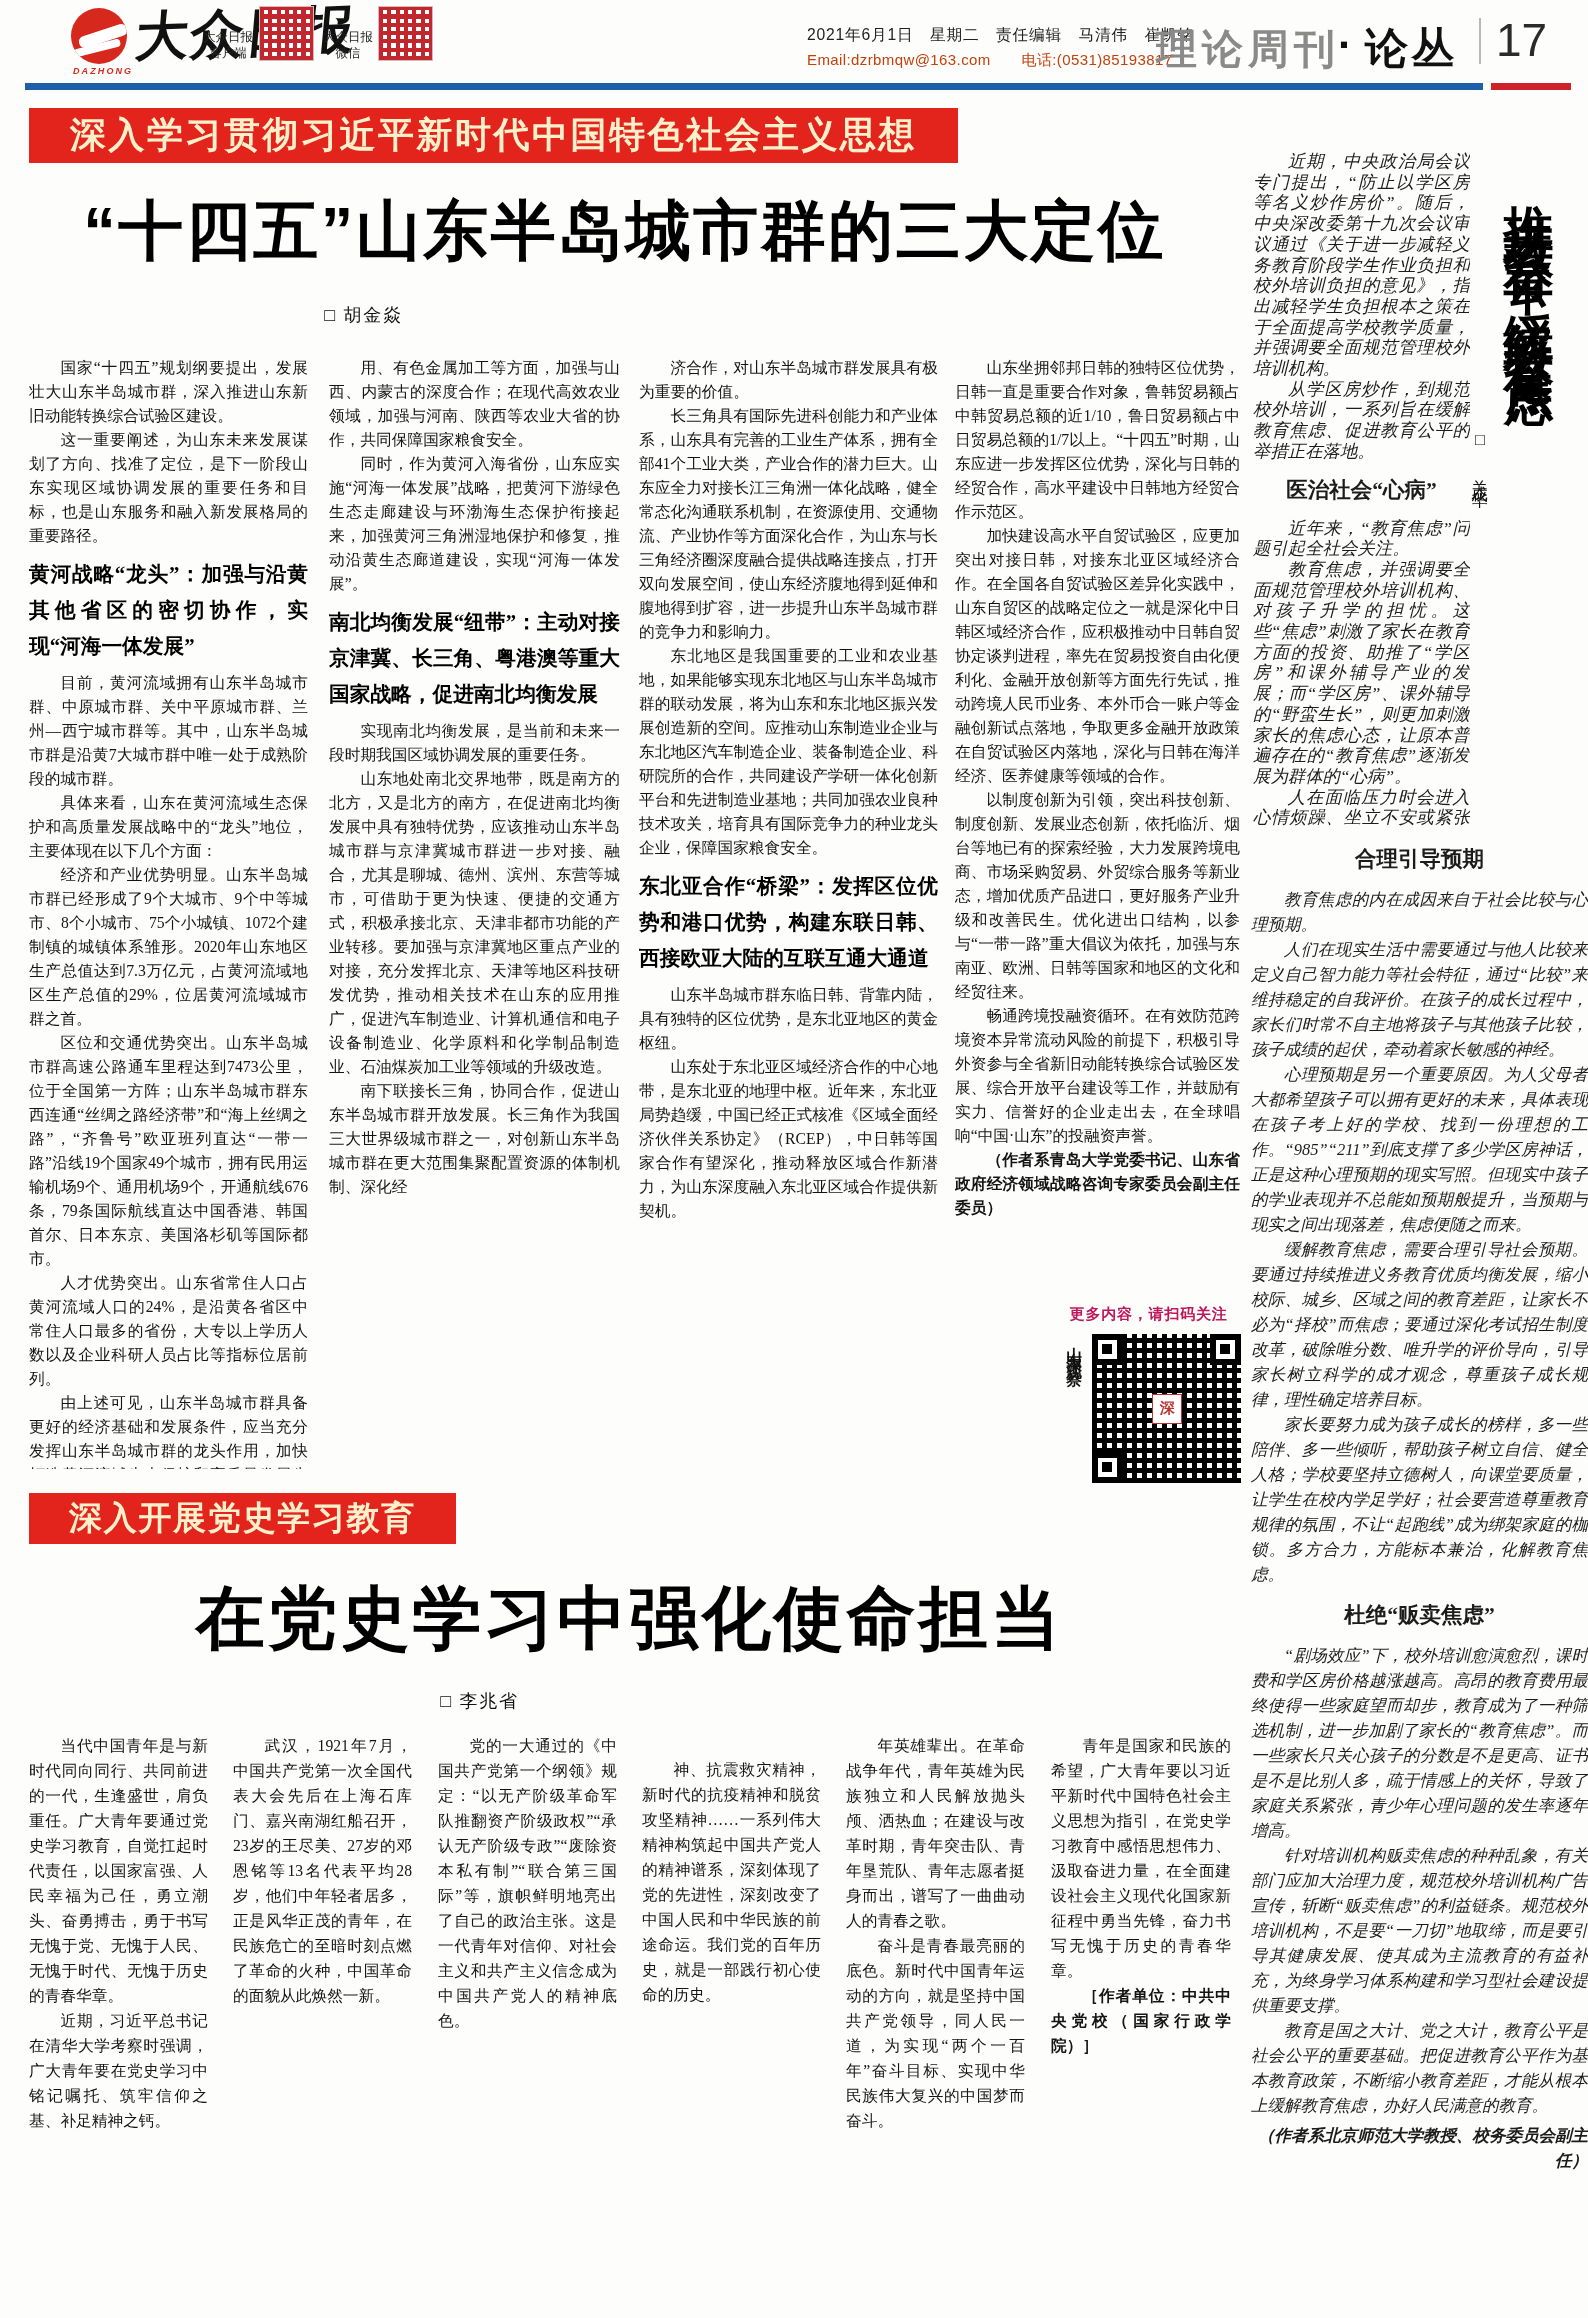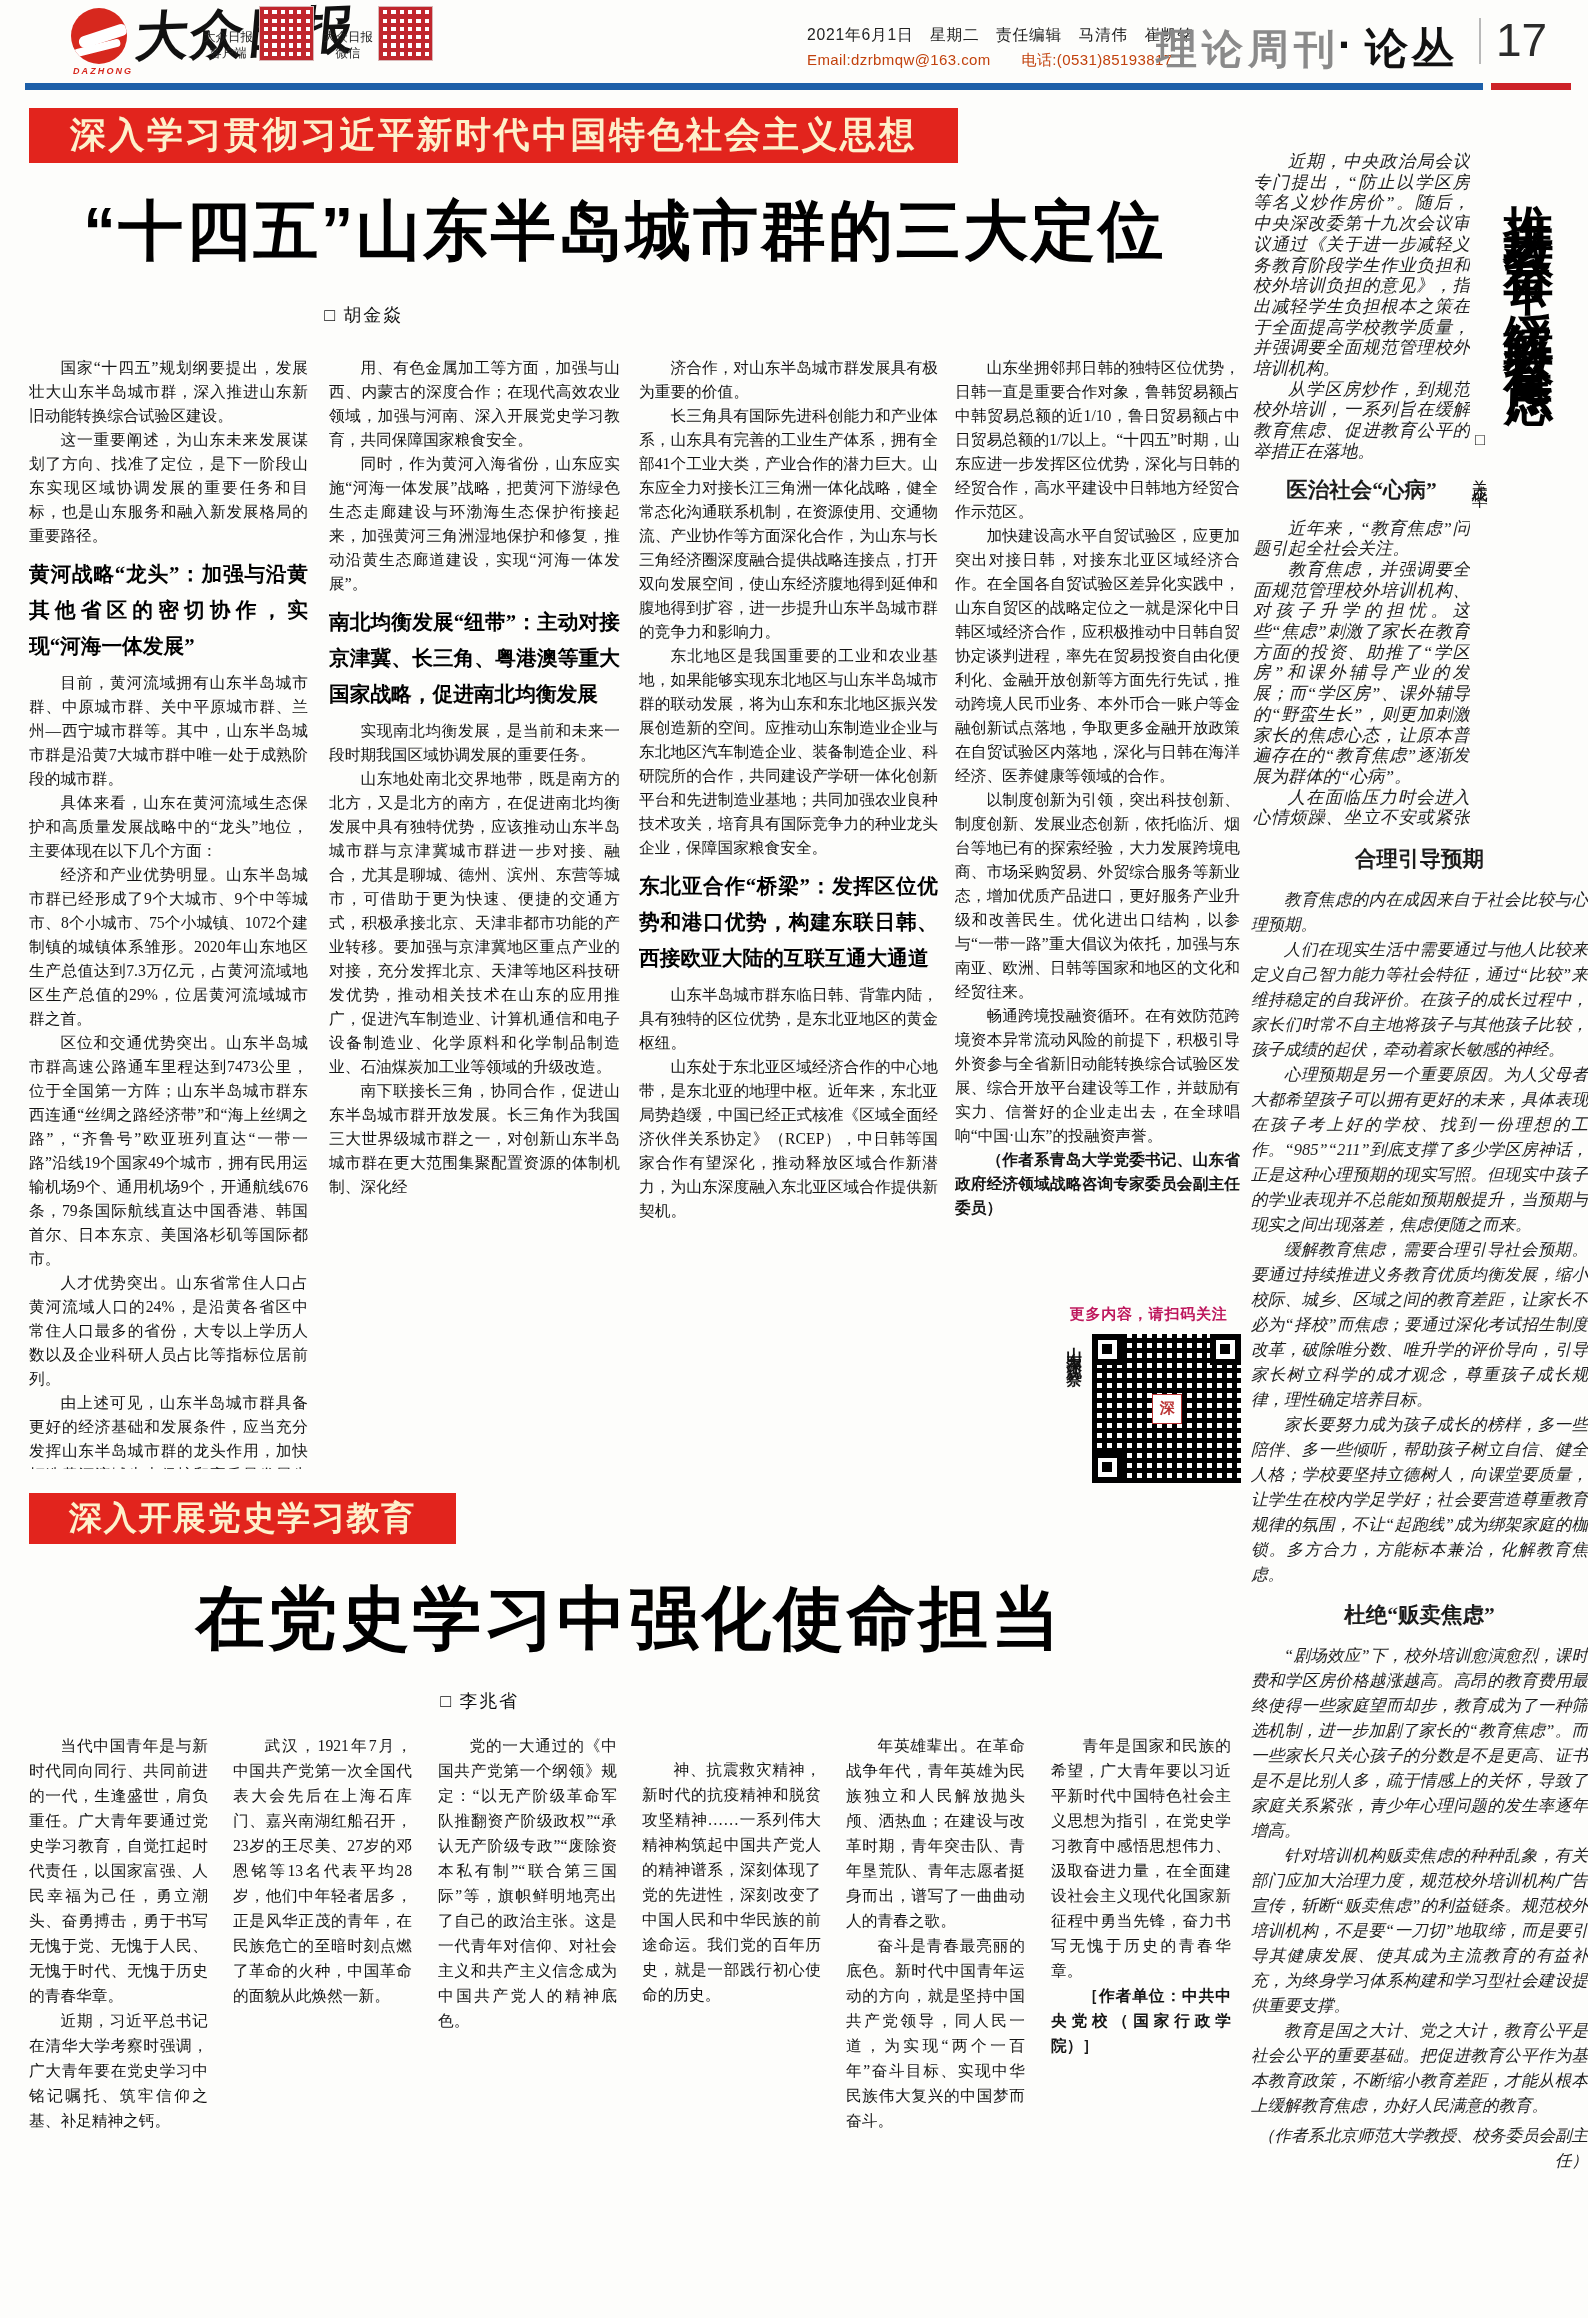--- a/index.html
+++ b/index.html
@@ -41,21 +41,21 @@
   .news .para{margin:0;text-indent:2em;}
   .news .subhead{font-weight:900;font-size:20.7px;line-height:36px;margin:8.3px 0 6.6px 0;color:#000;
         font-family:"Liberation Serif",serif;text-indent:0;}
   .news .attr{margin:0;text-indent:2em;font-weight:bold;}
   .news2{font-size:15.7px;line-height:25px;}
   
   .kai{font-family:"Liberation Serif",serif;font-style:italic;color:#1c1c1c;}
   .kai .para{margin:0;text-indent:2em;}
   .kai .subhead{font-style:normal;font-weight:900;font-size:21.5px;line-height:46px;text-align:center;
         text-indent:0;margin:5px 0;}
-  .kai .attr{margin:5px 0 12px 0;text-align:right;font-weight:normal;text-indent:0;}
+  .kai .attr{margin:5px 0 12px 0;text-align:right;font-weight:bold;text-indent:0;}
   .edu-top{font-size:17.4px;line-height:20.7px;}
   .edu-wide{font-size:16.5px;line-height:25px;}
   .vtitle{writing-mode:vertical-rl;font-weight:900;color:#000;font-size:50px;letter-spacing:13.2px;
         font-family:"Liberation Sans",sans-serif;}
   .vbyline{writing-mode:vertical-rl;font-size:16.5px;letter-spacing:6.6px;color:#111;}
   
   .qr-cap{font-size:15px;font-weight:bold;letter-spacing:0.8px;color:#be185d;}
   .qr-big{width:149px;height:149px;position:relative;background:
       repeating-linear-gradient(0deg,#000 0 5px,rgba(255,255,255,0) 5px 10px),
       repeating-linear-gradient(90deg,#000 0 5px,#fff 5px 10px);}
@@ -112,21 +112,21 @@
       <p class="para">这一重要阐述，为山东未来发展谋划了方向、找准了定位，是下一阶段山东实现区域协调发展的重要任务和目标，也是山东服务和融入新发展格局的重要路径。</p>
       <div class="subhead">黄河战略“龙头”：加强与沿黄其他省区的密切协作，实现“河海一体发展”</div>
       <p class="para">目前，黄河流域拥有山东半岛城市群、中原城市群、关中平原城市群、兰州—西宁城市群等。其中，山东半岛城市群是沿黄7大城市群中唯一处于成熟阶段的城市群。</p>
       <p class="para">具体来看，山东在黄河流域生态保护和高质量发展战略中的“龙头”地位，主要体现在以下几个方面：</p>
       <p class="para">经济和产业优势明显。山东半岛城市群已经形成了9个大城市、9个中等城市、8个小城市、75个小城镇、1072个建制镇的城镇体系雏形。2020年山东地区生产总值达到7.3万亿元，占黄河流域地区生产总值的29%，位居黄河流域城市群之首。</p>
       <p class="para">区位和交通优势突出。山东半岛城市群高速公路通车里程达到7473公里，位于全国第一方阵；山东半岛城市群东西连通“丝绸之路经济带”和“海上丝绸之路”，“齐鲁号”欧亚班列直达“一带一路”沿线19个国家49个城市，拥有民用运输机场9个、通用机场9个，开通航线676条，79条国际航线直达中国香港、韩国首尔、日本东京、美国洛杉矶等国际都市。</p>
       <p class="para">人才优势突出。山东省常住人口占黄河流域人口的24%，是沿黄各省区中常住人口最多的省份，大专以上学历人数以及企业科研人员占比等指标位居前列。</p>
       <p class="para">由上述可见，山东半岛城市群具备更好的经济基础和发展条件，应当充分发挥山东半岛城市群的龙头作用，加快打造黄河流域生态保护和高质量发展先行区。</p>
     </div>
   <div class="abs col news" style="left:329px;top:356px;width:291px;height:1113px;">
-      <p class="para">用、有色金属加工等方面，加强与山西、内蒙古的深度合作；在现代高效农业领域，加强与河南、深入开展党史学习教育，共同保障国家粮食安全。</p>
+      <p class="para">用、有色金属加工等方面，加强与山西、内蒙古的深度合作；在现代高效农业领域，加强与河南、陕西等农业大省的协作，共同保障国家粮食安全。</p>
       <p class="para">同时，作为黄河入海省份，山东应实施“河海一体发展”战略，把黄河下游绿色生态走廊建设与环渤海生态保护衔接起来，加强黄河三角洲湿地保护和修复，推动沿黄生态廊道建设，实现“河海一体发展”。</p>
       <div class="subhead">南北均衡发展“纽带”：主动对接京津冀、长三角、粤港澳等重大国家战略，促进南北均衡发展</div>
       <p class="para">实现南北均衡发展，是当前和未来一段时期我国区域协调发展的重要任务。</p>
       <p class="para">山东地处南北交界地带，既是南方的北方，又是北方的南方，在促进南北均衡发展中具有独特优势，应该推动山东半岛城市群与京津冀城市群进一步对接、融合，尤其是聊城、德州、滨州、东营等城市，可借助于更为快速、便捷的交通方式，积极承接北京、天津非都市功能的产业转移。要加强与京津冀地区重点产业的对接，充分发挥北京、天津等地区科技研发优势，推动相关技术在山东的应用推广，促进汽车制造业、计算机通信和电子设备制造业、化学原料和化学制品制造业、石油煤炭加工业等领域的升级改造。</p>
       <p class="para">南下联接长三角，协同合作，促进山东半岛城市群开放发展。长三角作为我国三大世界级城市群之一，对创新山东半岛城市群在更大范围集聚配置资源的体制机制、深化经</p>
     </div>
   <div class="abs col news" style="left:639px;top:356px;width:299px;height:1113px;">
       <p class="para">济合作，对山东半岛城市群发展具有极为重要的价值。</p>
       <p class="para">长三角具有国际先进科创能力和产业体系，山东具有完善的工业生产体系，拥有全部41个工业大类，产业合作的潜力巨大。山东应全力对接长江三角洲一体化战略，健全常态化沟通联系机制，在资源使用、交通物流、产业协作等方面深化合作，为山东与长三角经济圈深度融合提供战略连接点，打开双向发展空间，使山东经济腹地得到延伸和腹地得到扩容，进一步提升山东半岛城市群的竞争力和影响力。</p>
       <p class="para">东北地区是我国重要的工业和农业基地，如果能够实现东北地区与山东半岛城市群的联动发展，将为山东和东北地区振兴发展创造新的空间。应推动山东制造业企业与东北地区汽车制造企业、装备制造企业、科研院所的合作，共同建设产学研一体化创新平台和先进制造业基地；共同加强农业良种技术攻关，培育具有国际竞争力的种业龙头企业，保障国家粮食安全。</p>

